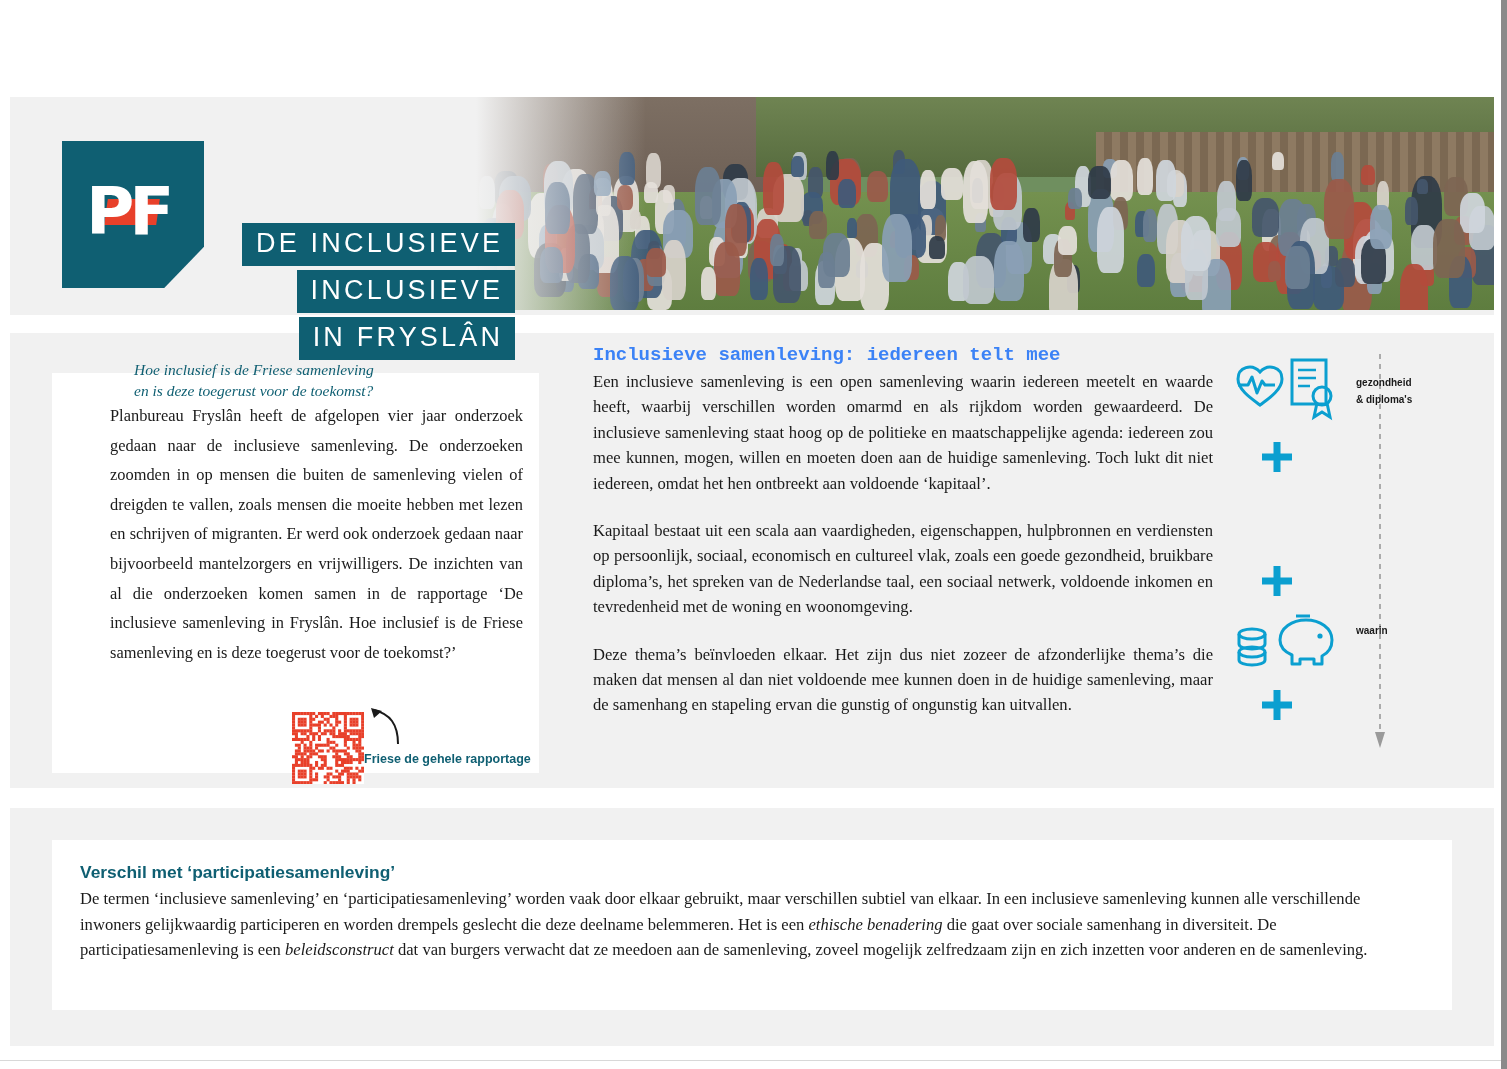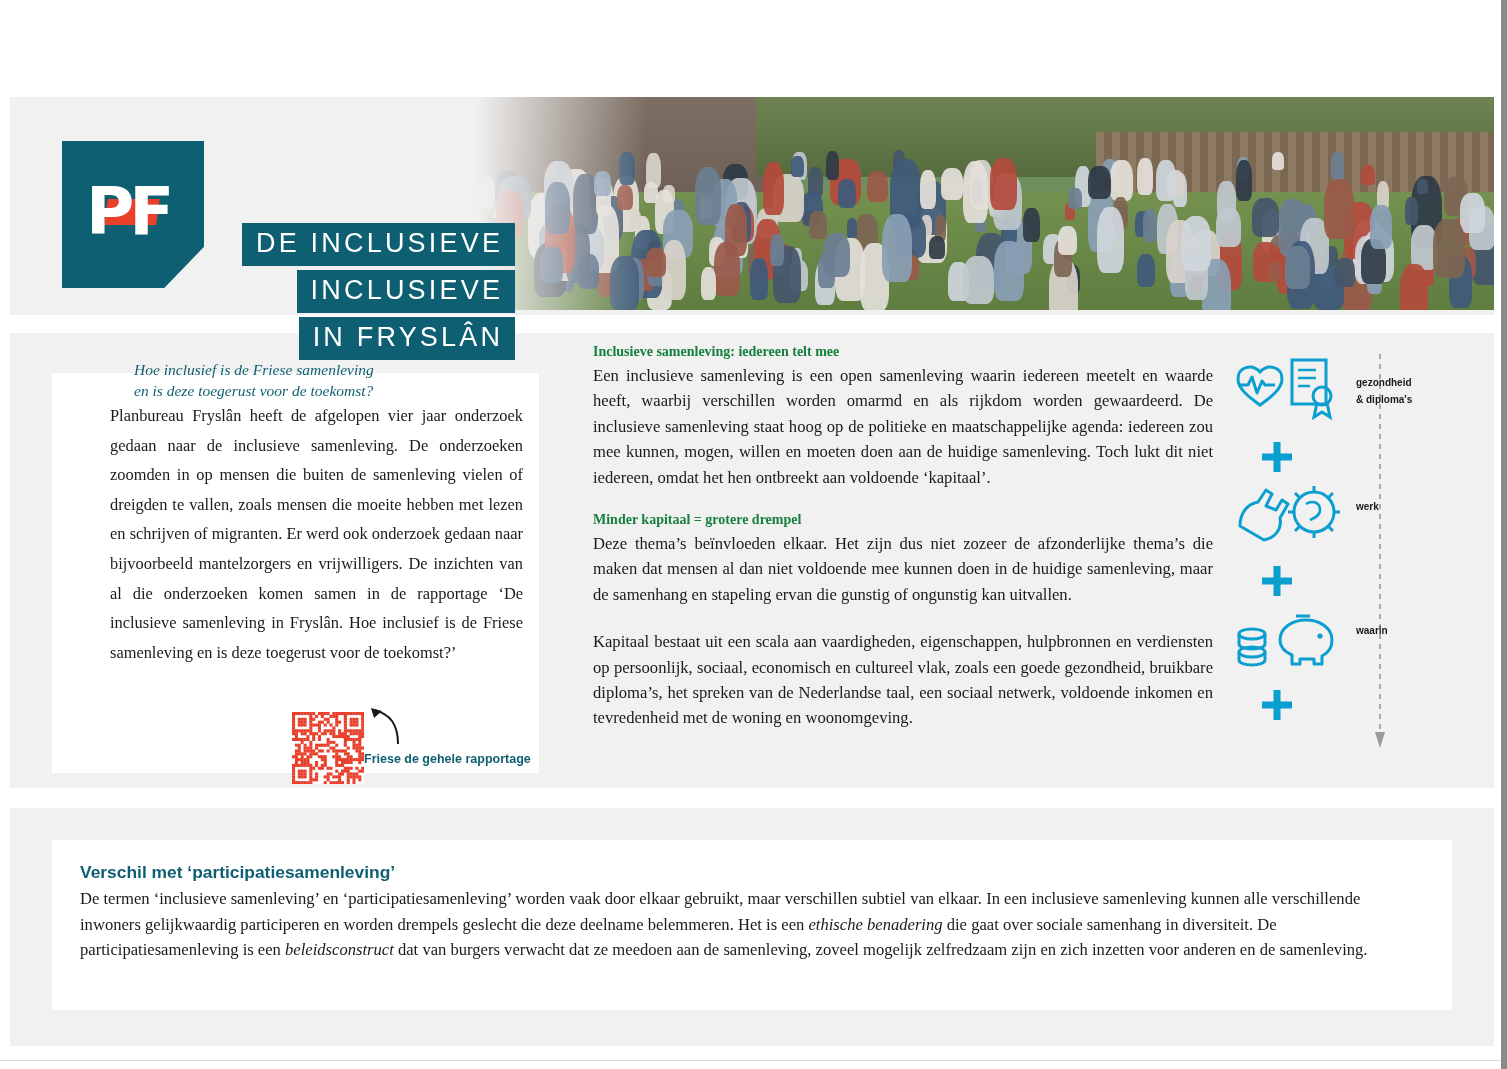--- a/index.html
+++ b/index.html
@@ -216,24 +216,24 @@
   }
 
   
   .col-mid {
     position: absolute;
     left: 593px;
     top: 344px;
     width: 620px;
   }
   .h-sub {
-    color: #15803d;
-    font-family: Liberation Serif, serif;
+    color: #3b82f6;
+    font-family: Liberation Mono, monospace;
     font-weight: 700;
-    font-size: 14px;
+    font-size: 19px;
     margin: 0 0 3px 0;
   }
   .p-body {
     font-family: "Liberation Serif", serif;
     font-size: 16.6px;
     line-height: 25.4px;
     color: #1a1a1a;
     text-align: justify;
     margin: 0 0 22px 0;
   }
@@ -928,23 +928,22 @@
   </div>
   <svg class="qr-arrow" viewBox="0 0 34 40">
     <path d="M30 38 C30 18 22 8 6 4" stroke="#1a1a1a" stroke-width="2" fill="none"></path>
     <path d="M3 2 L14 5 L6 12 Z" fill="#1a1a1a"></path>
   </svg>
   <div class="qr-caption">Friese de gehele rapportage</div>
 
   <div class="col-mid">
     <h2 class="h-sub">Inclusieve samenleving: iedereen telt mee</h2>
     <p class="p-body">Een inclusieve samenleving is een open samenleving waarin iedereen meetelt en waarde heeft, waarbij verschillen worden omarmd en als rijkdom worden gewaardeerd. De inclusieve samenleving staat hoog op de politieke en maatschappelijke agenda: iedereen zou mee kunnen, mogen, willen en moeten doen aan de huidige samenleving. Toch lukt dit niet iedereen, omdat het hen ontbreekt aan voldoende ‘kapitaal’.</p>
-    <h2 class="h-sub">Minder kapitaal = grotere drempel</h2>
+    <p class="p-body">Kapitaal bestaat uit een scala aan vaardigheden, eigenschappen, hulpbronnen en verdiensten op persoonlijk, sociaal, economisch en cultureel vlak, zoals een goede gezondheid, bruikbare diploma’s, het spreken van de Nederlandse taal, een sociaal netwerk, voldoende inkomen en tevredenheid met de woning en woonomgeving.</p>
     <p class="p-body">Deze thema’s beïnvloeden elkaar. Het zijn dus niet zozeer de afzonderlijke thema’s die maken dat mensen al dan niet voldoende mee kunnen doen in de huidige samenleving, maar de samenhang en stapeling ervan die gunstig of ongunstig kan uitvallen.</p>
-    <p class="p-body">Kapitaal bestaat uit een scala aan vaardigheden, eigenschappen, hulpbronnen en verdiensten op persoonlijk, sociaal, economisch en cultureel vlak, zoals een goede gezondheid, bruikbare diploma’s, het spreken van de Nederlandse taal, een sociaal netwerk, voldoende inkomen en tevredenheid met de woning en woonomgeving.</p>
   </div>
 
   <div class="col-icons">
 
     <svg class="dashed-arrow" viewBox="0 0 16 400">
       <path d="M8 0 L8 382" stroke="#9a9a9a" stroke-width="1.6" fill="none" stroke-dasharray="5 5"></path>
       <path d="M3 378 L8 394 L13 378 Z" fill="#9a9a9a"></path>
     </svg>
 
     <div class="icon-row" style="top:0px;">
@@ -959,29 +958,20 @@
       <div class="icon-label">
         <span>gezondheid</span><br>
         <span>&amp; diploma's</span>
       </div>
     </div>
 
     <svg class="plus" style="top:84px;" viewBox="0 0 42 42">
       <path d="M21 6 V36 M6 21 H36" stroke="currentColor" stroke-width="7" stroke-linecap="butt"></path>
     </svg>
 
-    <div class="icon-row" style="top:124px;">
-      <svg class="icon-art" viewBox="0 0 120 76">
-        <path d="M10 50 c0-14 8-22 18-24 l8-12 6 4 -6 12 10 4 6-10 6 4 -8 14 c2 10-4 20-16 22 z" fill="none" stroke="currentColor" stroke-width="3" stroke-linejoin="round"></path>
-        <circle cx="84" cy="36" r="20" fill="none" stroke="currentColor" stroke-width="3"></circle>
-        <path d="M84 16 v-6 M84 56 v6 M64 36 h-6 M104 36 h6 M70 22 l-5-5 M98 50 l5 5 M98 22 l5-5 M70 50 l-5 5" stroke="currentColor" stroke-width="3"></path>
-        <path d="M76 28 c6-4 14-2 14 6 0 6-6 8-10 10" fill="none" stroke="currentColor" stroke-width="2.6"></path>
-      </svg>
-      <div class="icon-label">werk</div>
-    </div>
 
     <svg class="plus" style="top:208px;" viewBox="0 0 42 42">
       <path d="M21 6 V36 M6 21 H36" stroke="currentColor" stroke-width="7"></path>
     </svg>
 
     <div class="icon-row" style="top:248px;">
       <svg class="icon-art" viewBox="0 0 120 76">
         <ellipse cx="22" cy="34" rx="13" ry="5" fill="none" stroke="currentColor" stroke-width="3"></ellipse>
         <path d="M9 34 v10 c0 3 6 5 13 5 s13-2 13-5 V34" fill="none" stroke="currentColor" stroke-width="3"></path>
         <ellipse cx="22" cy="52" rx="13" ry="5" fill="none" stroke="currentColor" stroke-width="3"></ellipse>

